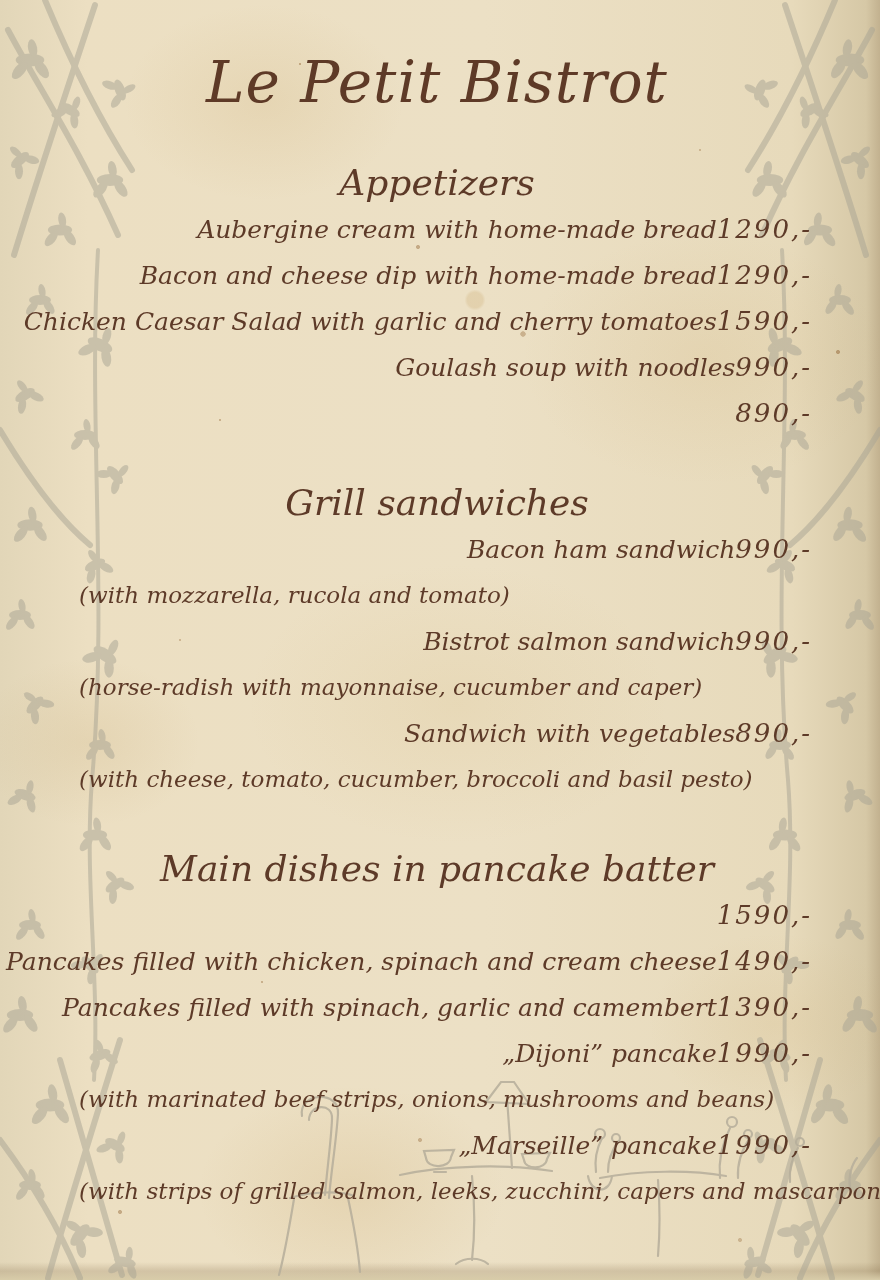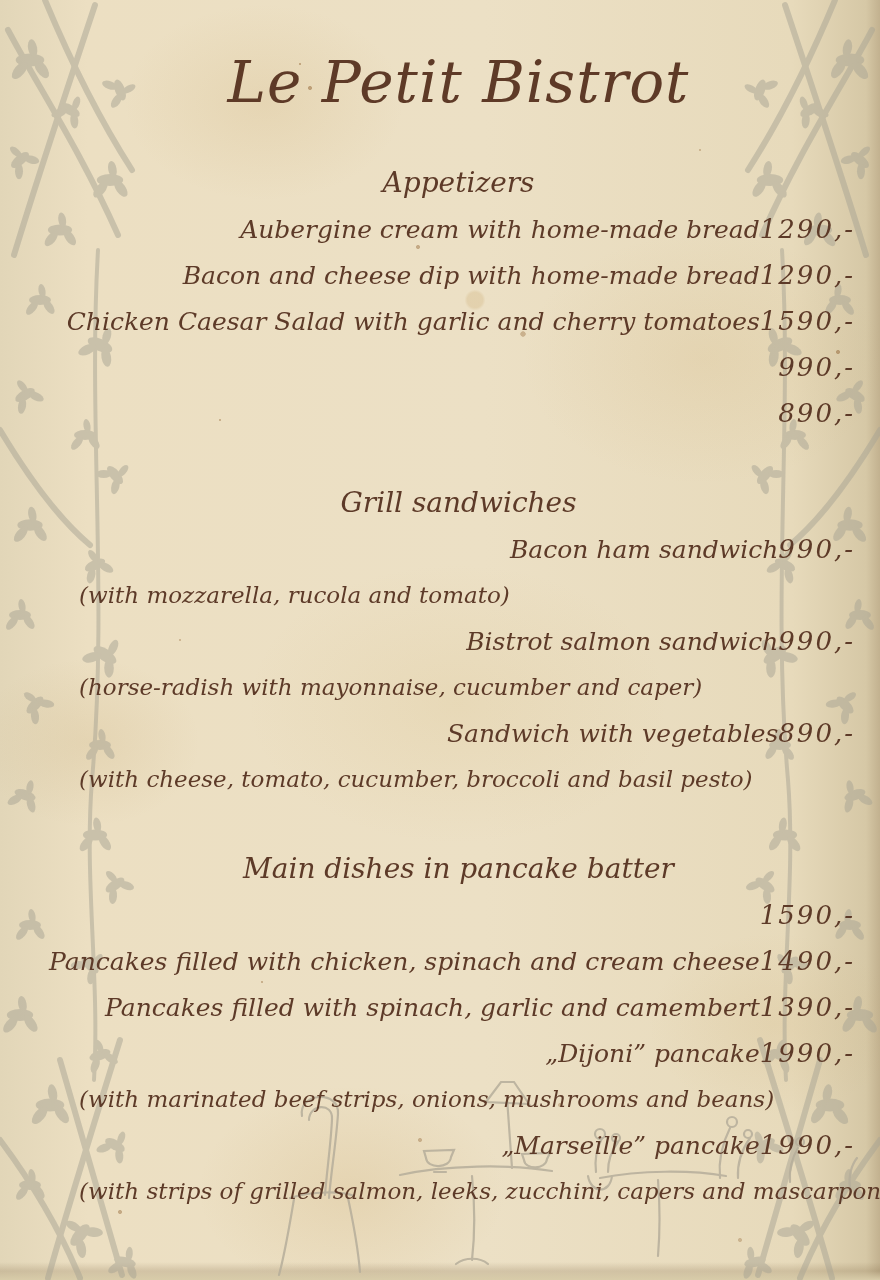--- a/index.html
+++ b/index.html
@@ -28,27 +28,27 @@
       radial-gradient(ellipse 260px 180px at 80% 28%, rgba(200,164,100,.14), transparent 70%),
       radial-gradient(ellipse 160px 120px at 10% 58%, rgba(180,146,84,.14), transparent 70%),
       radial-gradient(ellipse 200px 140px at 30% 8%,  rgba(196,160,95,.16), transparent 70%),
       radial-gradient(ellipse 180px 130px at 88% 80%, rgba(196,160,95,.14), transparent 70%),
       linear-gradient(90deg,#e2d6b8 0,#ecdfc2 10%,#ece0c5 55%,#e7dabb 90%,#d6c8a6 98.4%,#c2b18f 100%);
   }
   .ornament{position:absolute;top:0;z-index:1;pointer-events:none;}
   .ornament.left{left:0;}
   .ornament.right{right:0;transform:scaleX(-1);}
   .sketch{position:absolute;left:250px;top:1078px;z-index:1;pointer-events:none;}
-  .content{position:relative;z-index:2;padding:0 25px 0 62px;}
+  .content{position:relative;z-index:2;padding:0 68px 0 62px;}
   h1.title{
     font-size:58px;font-weight:normal;text-align:center;
     margin:34px 0 0;line-height:96px;letter-spacing:1px;color:#5e3a27;
   }
   h2.section-heading{
-    font-size:28px;font-weight:normal;text-align:center;
+    font-size:36px;font-weight:normal;text-align:center;
     height:46px;line-height:46px;margin:44px 0 0;
   }
   section:first-child h2.section-heading{margin-top:30px;}
   .row{
     display:flex;justify-content:flex-end;align-items:baseline;
     height:46px;line-height:46px;white-space:nowrap;
   }
   .item-name{font-size:25px;}
   .item-price{font-size:26px;letter-spacing:2px;}
   .desc-row{justify-content:flex-start;}
@@ -196,20 +196,21 @@
           </div>
           <div class="row">
             <span class="item-name">Bacon and cheese dip with home-made bread</span>
             <span class="item-price">1290,-</span>
           </div>
           <div class="row">
             <span class="item-name">Chicken Caesar Salad with garlic and cherry tomatoes</span>
             <span class="item-price">1590,-</span>
           </div>
           <div class="row">
+            <span class="item-name">Goulash soup with noodles</span>
             <span class="item-price">990,-</span>
           </div>
           <div class="row">
             <span class="item-price">890,-</span>
           </div>
         </section>
         <section>
           <h2 class="section-heading">Grill sandwiches</h2>
           <div class="row">
             <span class="item-name">Bacon ham sandwich</span>

